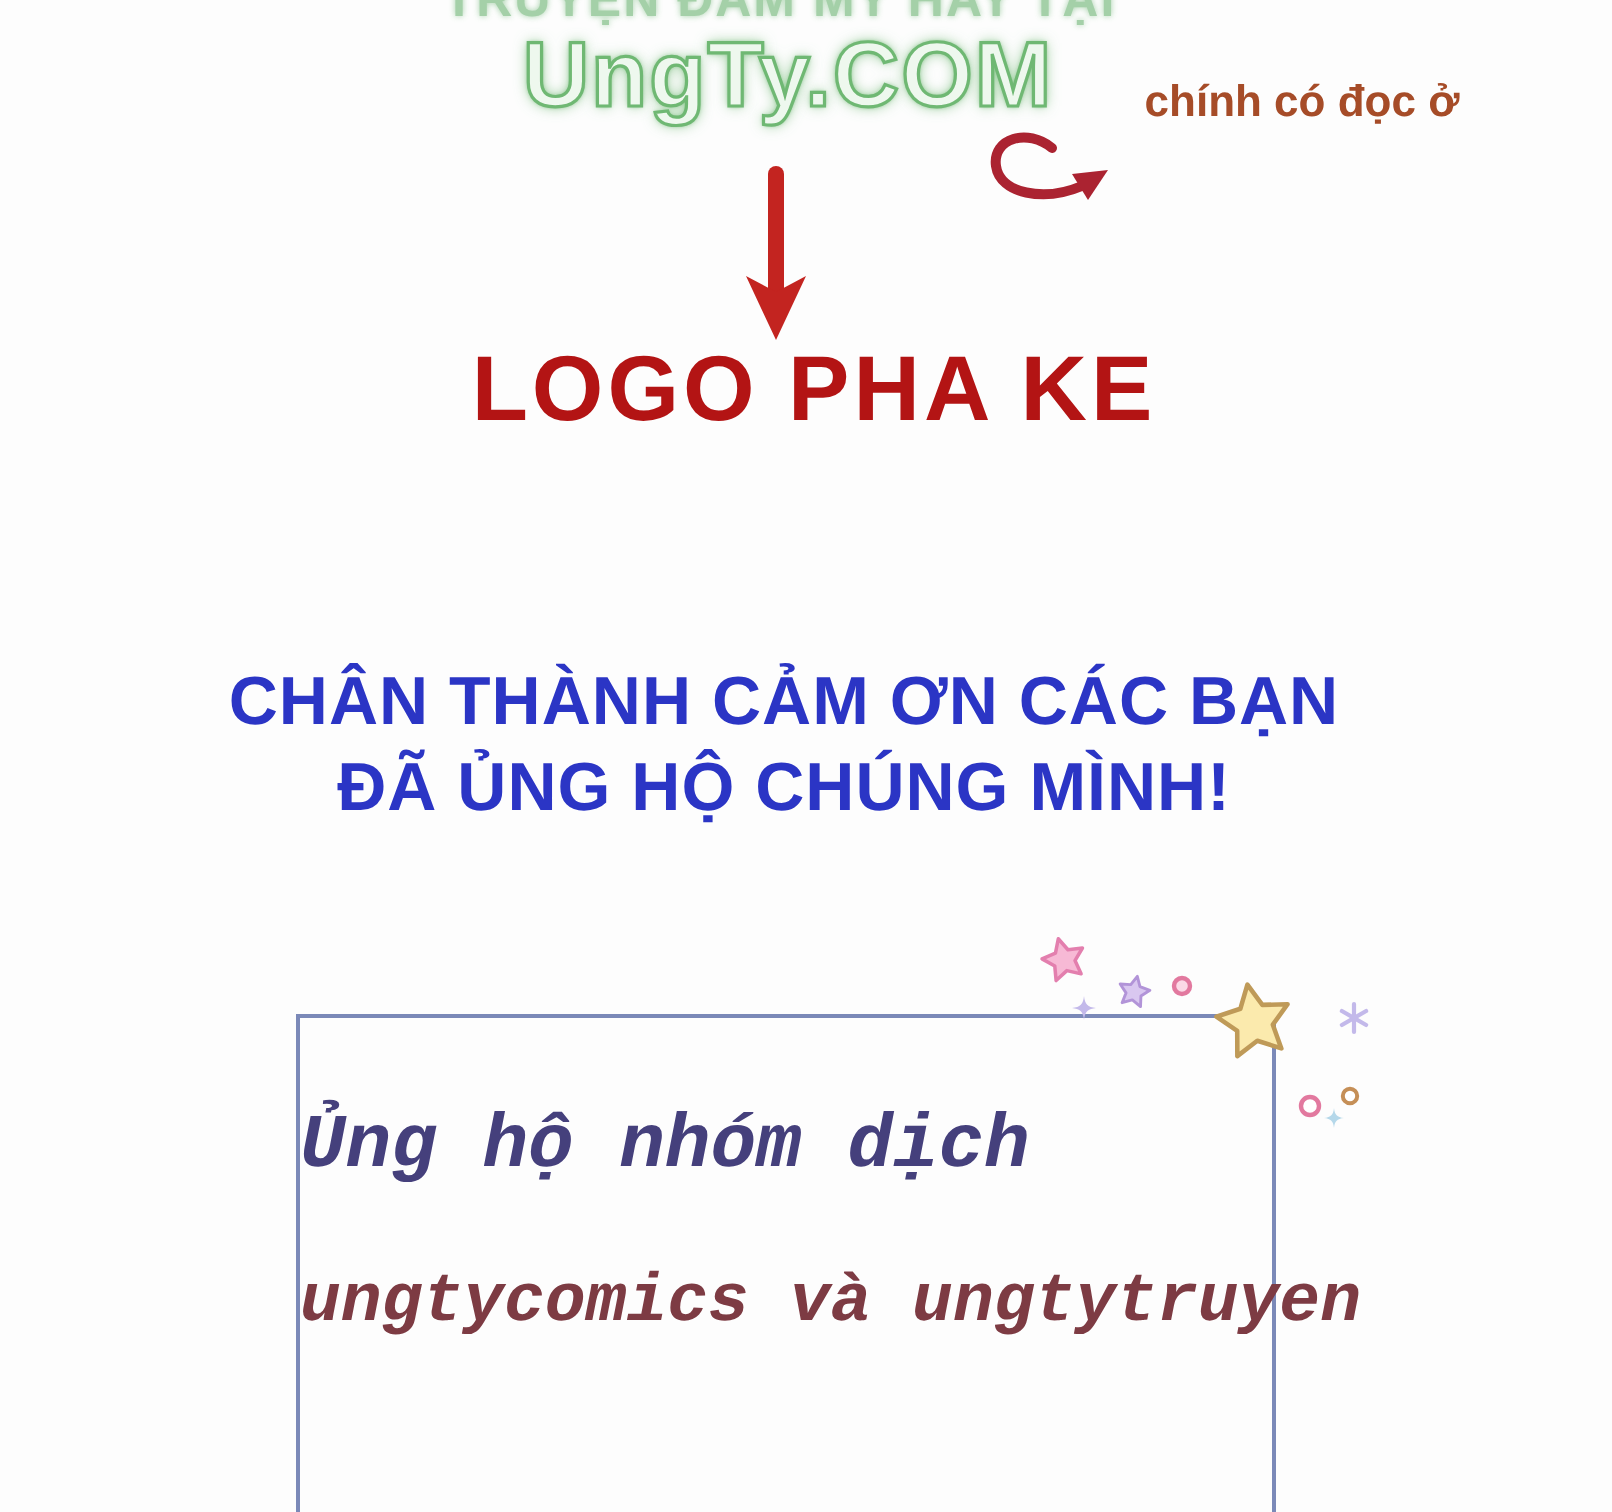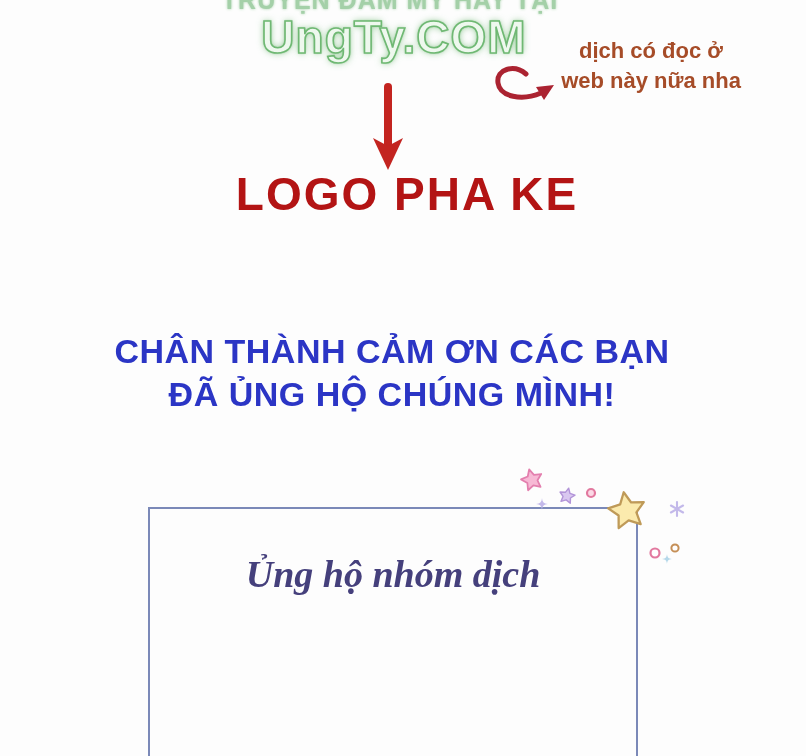--- a/index.html
+++ b/index.html
@@ -56,22 +56,21 @@
     color:var(--thanks-blue); white-space:nowrap;
   }
   
   .support-box {
     position:absolute; left:148px; top:507px; width:486px; height:320px;
     border:2px solid var(--box-border);
     background:transparent;
   }
   .support-text { padding-top:30px; }
   .support-line {
-    text-align:center;
-    font-family:Liberation Serif, serif; font-style:italic; font-weight:bold;
+    font-family:Liberation Mono, monospace; font-style:italic; font-weight:bold;
     white-space:nowrap;
   }
   .support-line.purple { color:var(--support-purple); font-size:38px; line-height:70px; }
   .support-line.maroon { color:var(--support-maroon); font-size:34px; line-height:70px; margin-top:8px; }
   
   .decor { position:absolute; left:505px; top:462px; }
 </style>
 </head>
 <body>
 
@@ -80,39 +79,39 @@
   <div class="tagline">TRUYỆN ĐAM MỸ HAY TẠI</div>
 
   <div class="site-logo">UngTy.COM</div>
 
   <svg class="curved-arrow" width="84" height="52" viewBox="0 0 84 52">
     <path class="stroke" d="M40,14 C28,4 10,9 12,23 C14,37 36,41 55,33" fill="none" stroke-width="5" stroke-linecap="round"></path>
     <polygon class="fill" points="68,25 50,27 58,40"></polygon>
   </svg>
 
   <div class="note">
-    <div>dịch có đọc ở</div>
-    <div>web này nữa nha</div>
+    <div>chính có đọc ở</div>
   </div>
 
   <svg class="down-arrow" width="40" height="92" viewBox="0 0 40 92">
     <line class="stroke" x1="20" y1="5" x2="20" y2="62" stroke-width="8" stroke-linecap="round"></line>
     <polygon class="fill" points="20,88 5,56 20,64 35,56"></polygon>
   </svg>
 
   <div class="fake-logo">LOGO PHA KE</div>
 
   <div class="thanks">
     <div>CHÂN THÀNH CẢM ƠN CÁC BẠN</div>
     <div>ĐÃ ỦNG HỘ CHÚNG MÌNH!</div>
   </div>
 
   <div class="support-box">
     <div class="support-text">
       <div class="support-line purple">Ủng hộ nhóm dịch</div>
+      <div class="support-line maroon">ungtycomics và ungtytruyen</div>
     </div>
   </div>
 
   <svg class="decor" width="200" height="110" viewBox="0 0 200 110">
 
     <defs>
       <polygon id="star" points="0,-1 0.294,-0.405 0.951,-0.309 0.476,0.155 0.588,0.809 0,0.5 -0.588,0.809 -0.476,0.155 -0.951,-0.309 -0.294,-0.405"></polygon>
       <path id="sparkle4" d="M0,-1 C0.08,-0.3 0.3,-0.08 1,0 C0.3,0.08 0.08,0.3 0,1 C-0.08,0.3 -0.3,0.08 -1,0 C-0.3,-0.08 -0.08,-0.3 0,-1 Z"></path>
     </defs>
 

